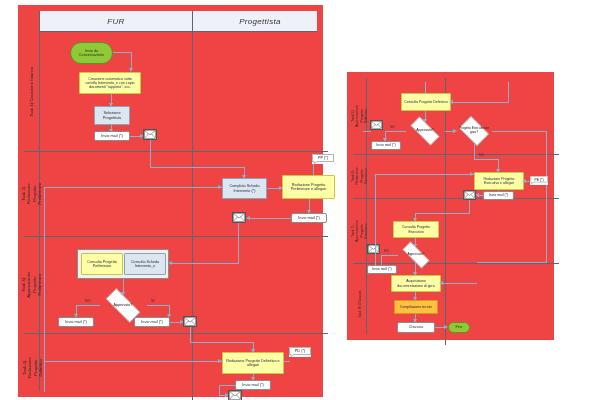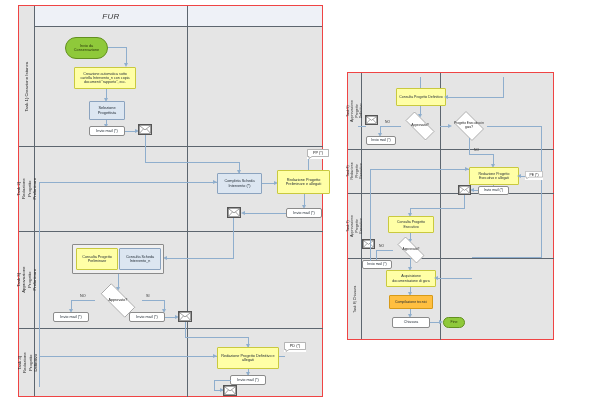--- a/index.html
+++ b/index.html
@@ -2,22 +2,22 @@
 <html><head>
 <meta charset="utf-8">
 <style>
   html,body{margin:0;padding:0;background:#ffffff;}
   body{width:600px;height:400px;overflow:hidden;
        font-family:"Liberation Sans","DejaVu Sans",sans-serif;
        color:#1a1a1a;-webkit-font-smoothing:none;}
   .canvas{position:relative;width:600px;height:400px;background:#fff;}
 
   
-  .diagram{position:absolute;box-sizing:border-box;background:#e5e5e5;
-           border:1px solid #ef4444;}
+  .diagram{position:absolute;box-sizing:border-box;background:#ef4444;
+           border:6px solid #ef4444;}
   .lanecol{position:absolute;box-sizing:border-box;border-right:1px solid #5d666f;}
   .lanehdr{position:absolute;box-sizing:border-box;background:#eef1f7;
            border-bottom:1px solid #5d666f;}
   .colsep{position:absolute;background:#5d666f;}
   .lanesep{position:absolute;background:#5d666f;}
   .colhdr{position:absolute;display:flex;align-items:center;justify-content:center;
           font-style:italic;color:#333;letter-spacing:.3px;}
 
   .lanelabel{position:absolute;display:flex;align-items:center;justify-content:center;
              text-align:center;}
@@ -71,20 +71,23 @@
 <div class="canvas">
 
   <div class="diagram" style="left:18px;top:5px;width:305px;height:392px;">
 
     <div class="lanecol" style="left:0;top:0;width:16px;height:100%;"></div>
 
     <div class="lanehdr" style="left:16px;top:0;right:0;height:21px;"></div>
     <div class="colhdr" style="left:16px;top:0;width:152px;height:21px;font-size:8px;">
       <span>FUR</span>
     </div>
+    <div class="colhdr" style="left:168px;top:0;width:136px;height:21px;font-size:8px;">
+      <span>Progettista</span>
+    </div>
 
     <div class="colsep" style="left:168px;top:0;width:1px;height:391px;"></div>
 
     <div class="lanesep" style="left:0;top:140px;width:304px;height:1px;"></div>
     <div class="lanesep" style="left:0;top:225px;width:304px;height:1px;"></div>
     <div class="lanesep" style="left:0;top:322px;width:304px;height:1px;"></div>
 
     <div class="lanelabel" style="left:0;top:21px;width:16px;height:119px;">
       <span style="font-size:4.3px;">Task 1) Creazione Istanza</span>
     </div>

